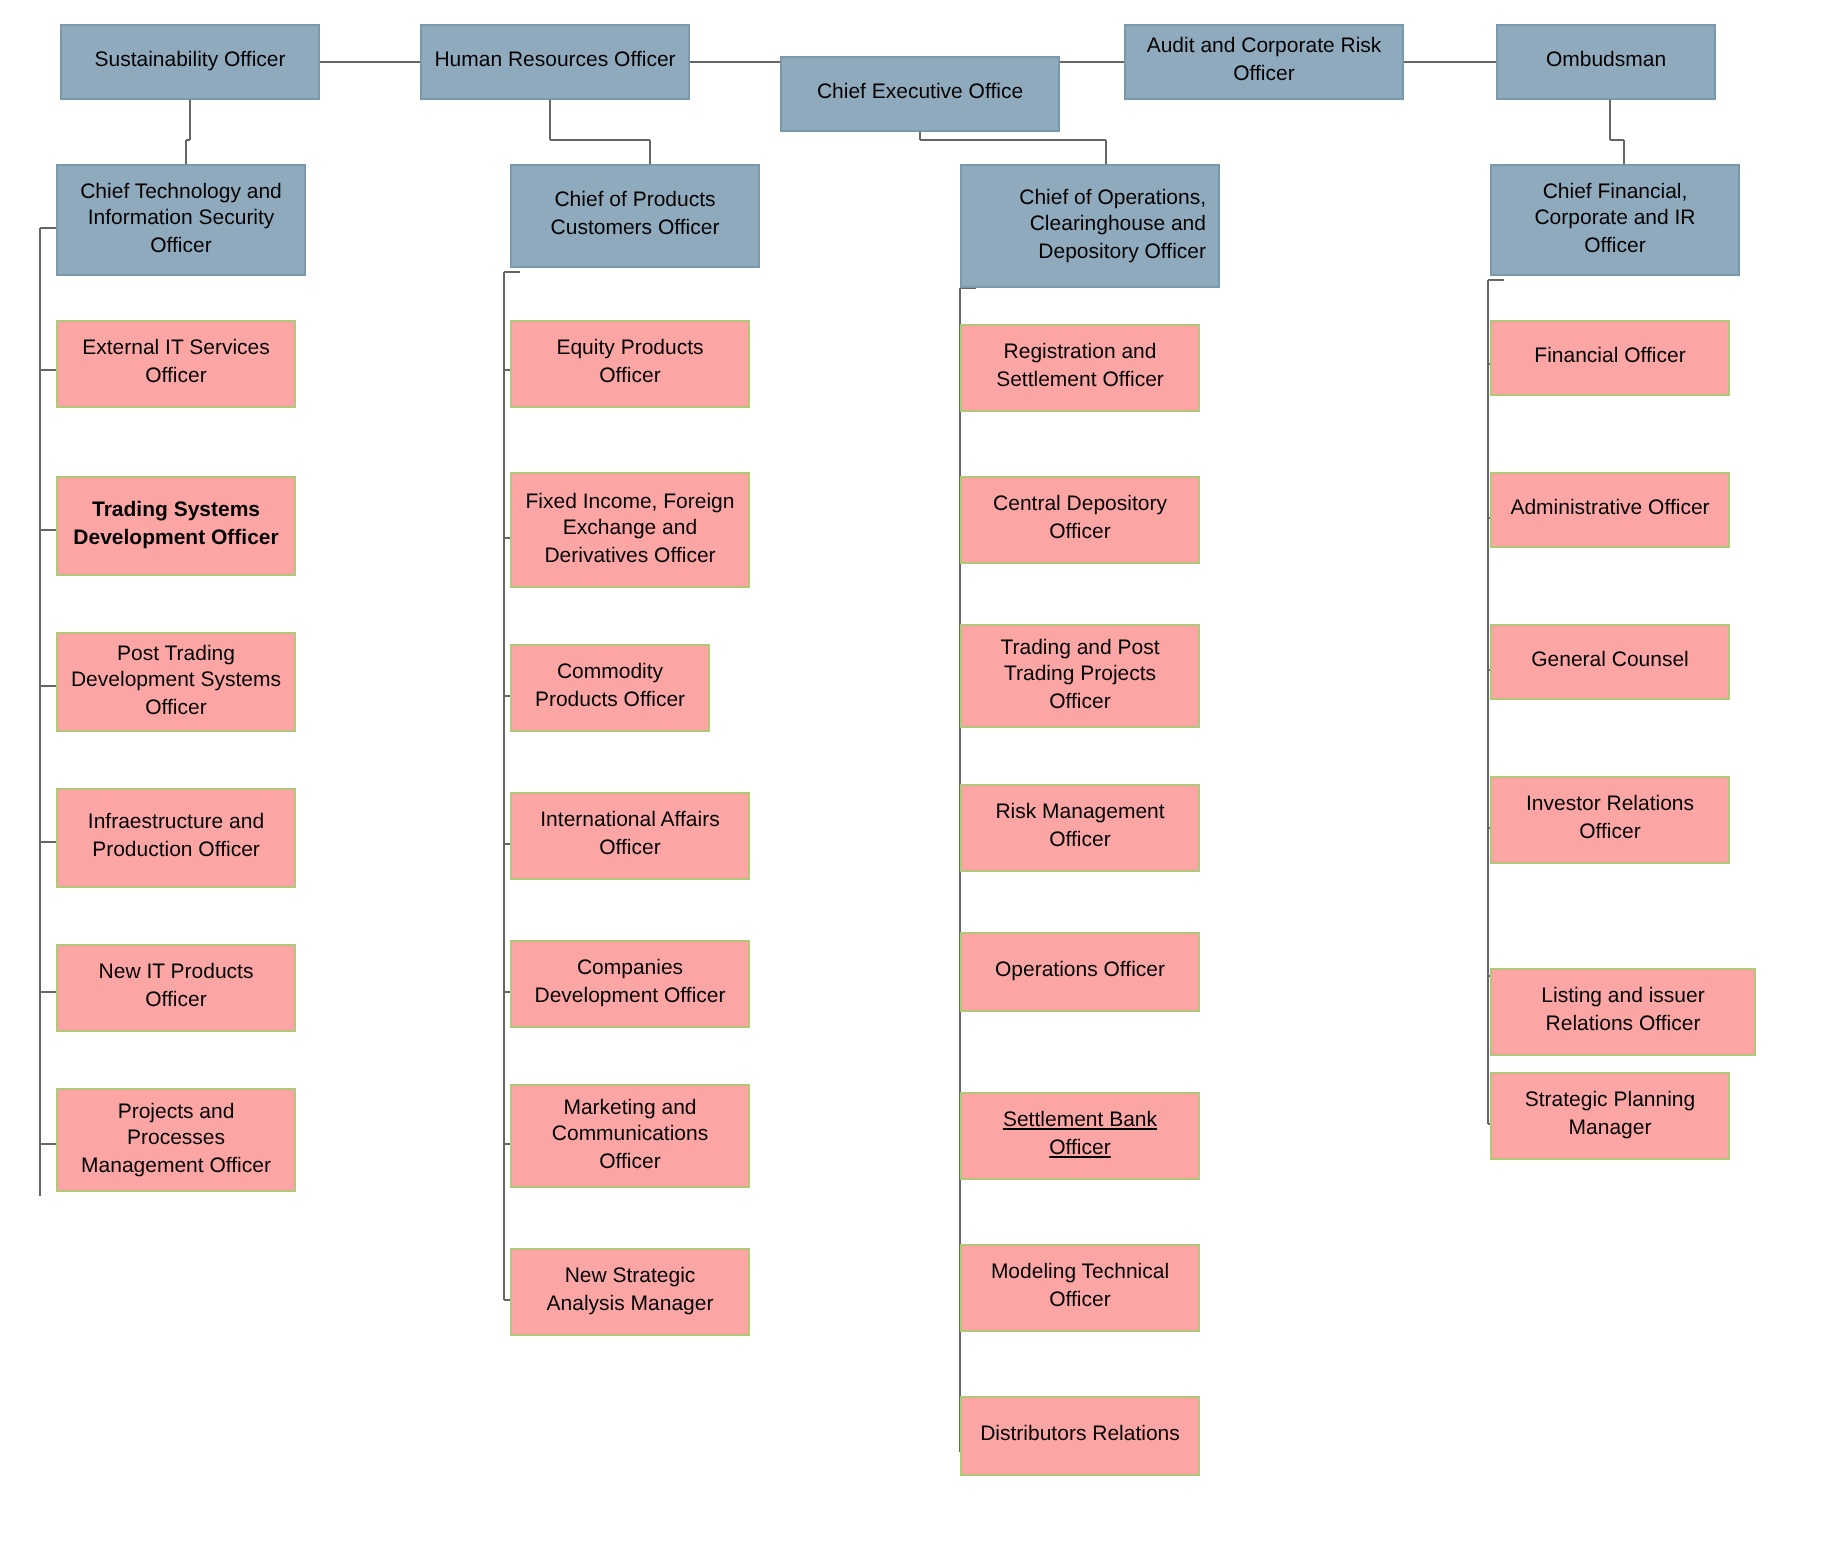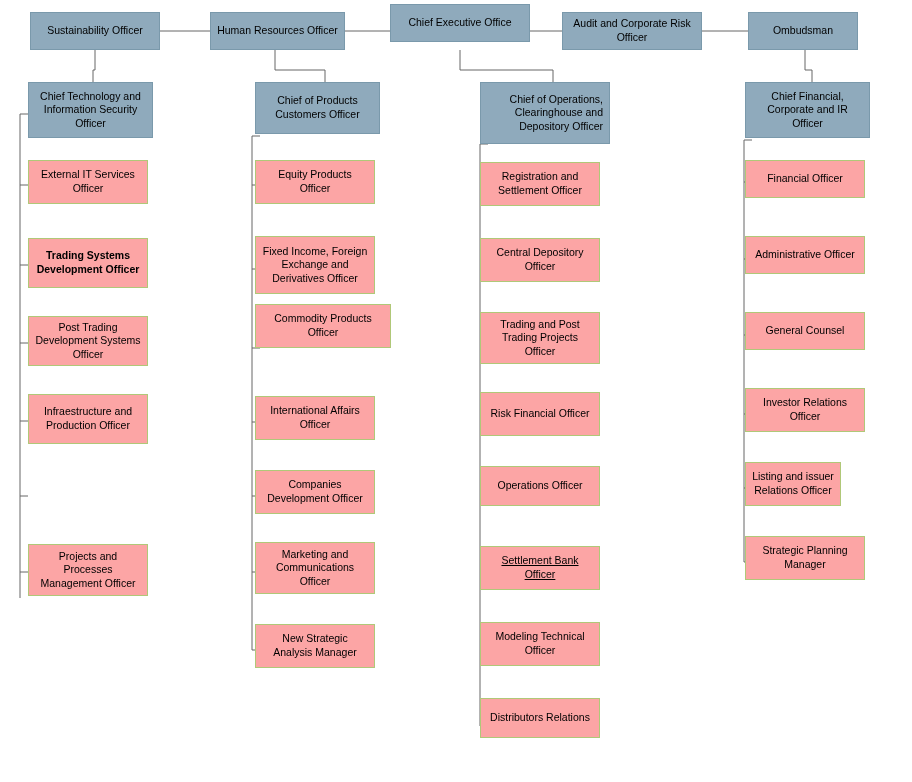--- a/index.html
+++ b/index.html
@@ -119,21 +119,21 @@
     <line x1="744" y1="488" x2="752" y2="488"></line>
     <line x1="744" y1="562" x2="752" y2="562"></line>
   </svg>
 
   <div class="box box-blue" style="left:30px;top:12px;width:130px;height:38px;">
     <span>Sustainability Officer</span>
   </div>
   <div class="box box-blue" style="left:210px;top:12px;width:135px;height:38px;">
     <span>Human Resources Officer</span>
   </div>
-  <div class="box box-blue" style="left:390px;top:4px;width:140px;height:38px;">
+  <div class="box box-blue" style="left:390px;top:28px;width:140px;height:38px;">
     <span>Chief Executive Office</span>
   </div>
   <div class="box box-blue" style="left:562px;top:12px;width:140px;height:38px;">
     <span>Audit and Corporate Risk Officer</span>
   </div>
   <div class="box box-blue" style="left:748px;top:12px;width:110px;height:38px;">
     <span>Ombudsman</span>
   </div>
 
   <div class="box box-blue" style="left:28px;top:82px;width:125px;height:56px;">
@@ -154,31 +154,34 @@
   </div>
   <div class="box box-light" style="left:28px;top:238px;width:120px;height:50px;font-weight:bold;">
     <span>Trading Systems Development Officer</span>
   </div>
   <div class="box box-light" style="left:28px;top:316px;width:120px;height:50px;">
     <span>Post Trading Development Systems Officer</span>
   </div>
   <div class="box box-light" style="left:28px;top:394px;width:120px;height:50px;">
     <span>Infraestructure and Production Officer</span>
   </div>
+  <div class="box box-light" style="left:28px;top:472px;width:120px;height:44px;">
+    <span>New IT Products Officer</span>
+  </div>
   <div class="box box-light" style="left:28px;top:544px;width:120px;height:52px;">
     <span>Projects and Processes Management Officer</span>
   </div>
 
   <div class="box box-light" style="left:255px;top:160px;width:120px;height:44px;">
     <span>Equity Products Officer</span>
   </div>
   <div class="box box-light" style="left:255px;top:236px;width:120px;height:58px;">
     <span>Fixed Income, Foreign Exchange and Derivatives Officer</span>
   </div>
-  <div class="box box-light" style="left:255px;top:304px;width:136px;height:44px;">
+  <div class="box box-light" style="left:255px;top:322px;width:100px;height:44px;">
     <span>Commodity Products Officer</span>
   </div>
   <div class="box box-light" style="left:255px;top:396px;width:120px;height:44px;">
     <span>International Affairs Officer</span>
   </div>
   <div class="box box-light" style="left:255px;top:470px;width:120px;height:44px;">
     <span>Companies Development Officer</span>
   </div>
   <div class="box box-light" style="left:255px;top:542px;width:120px;height:52px;">
     <span>Marketing and Communications Officer</span>
@@ -190,21 +193,21 @@
   <div class="box box-light" style="left:480px;top:162px;width:120px;height:44px;">
     <span>Registration and Settlement Officer</span>
   </div>
   <div class="box box-light" style="left:480px;top:238px;width:120px;height:44px;">
     <span>Central Depository Officer</span>
   </div>
   <div class="box box-light" style="left:480px;top:312px;width:120px;height:52px;">
     <span>Trading and Post Trading Projects Officer</span>
   </div>
   <div class="box box-light" style="left:480px;top:392px;width:120px;height:44px;">
-    <span>Risk Financial Officer</span>
+    <span>Risk Management Officer</span>
   </div>
   <div class="box box-light" style="left:480px;top:466px;width:120px;height:40px;">
     <span>Operations Officer</span>
   </div>
   <div class="box box-light" style="left:480px;top:546px;width:120px;height:44px;text-decoration:underline;">
     <span>Settlement Bank Officer</span>
   </div>
   <div class="box box-light" style="left:480px;top:622px;width:120px;height:44px;">
     <span>Modeling Technical Officer</span>
   </div>
@@ -217,19 +220,19 @@
   </div>
   <div class="box box-light" style="left:745px;top:236px;width:120px;height:38px;">
     <span>Administrative Officer</span>
   </div>
   <div class="box box-light" style="left:745px;top:312px;width:120px;height:38px;">
     <span>General Counsel</span>
   </div>
   <div class="box box-light" style="left:745px;top:388px;width:120px;height:44px;">
     <span>Investor Relations Officer</span>
   </div>
-  <div class="box box-light" style="left:745px;top:462px;width:96px;height:44px;">
+  <div class="box box-light" style="left:745px;top:484px;width:133px;height:44px;">
     <span>Listing and issuer Relations Officer</span>
   </div>
   <div class="box box-light" style="left:745px;top:536px;width:120px;height:44px;">
     <span>Strategic Planning Manager</span>
   </div>
 </div>
 
 </body></html>

